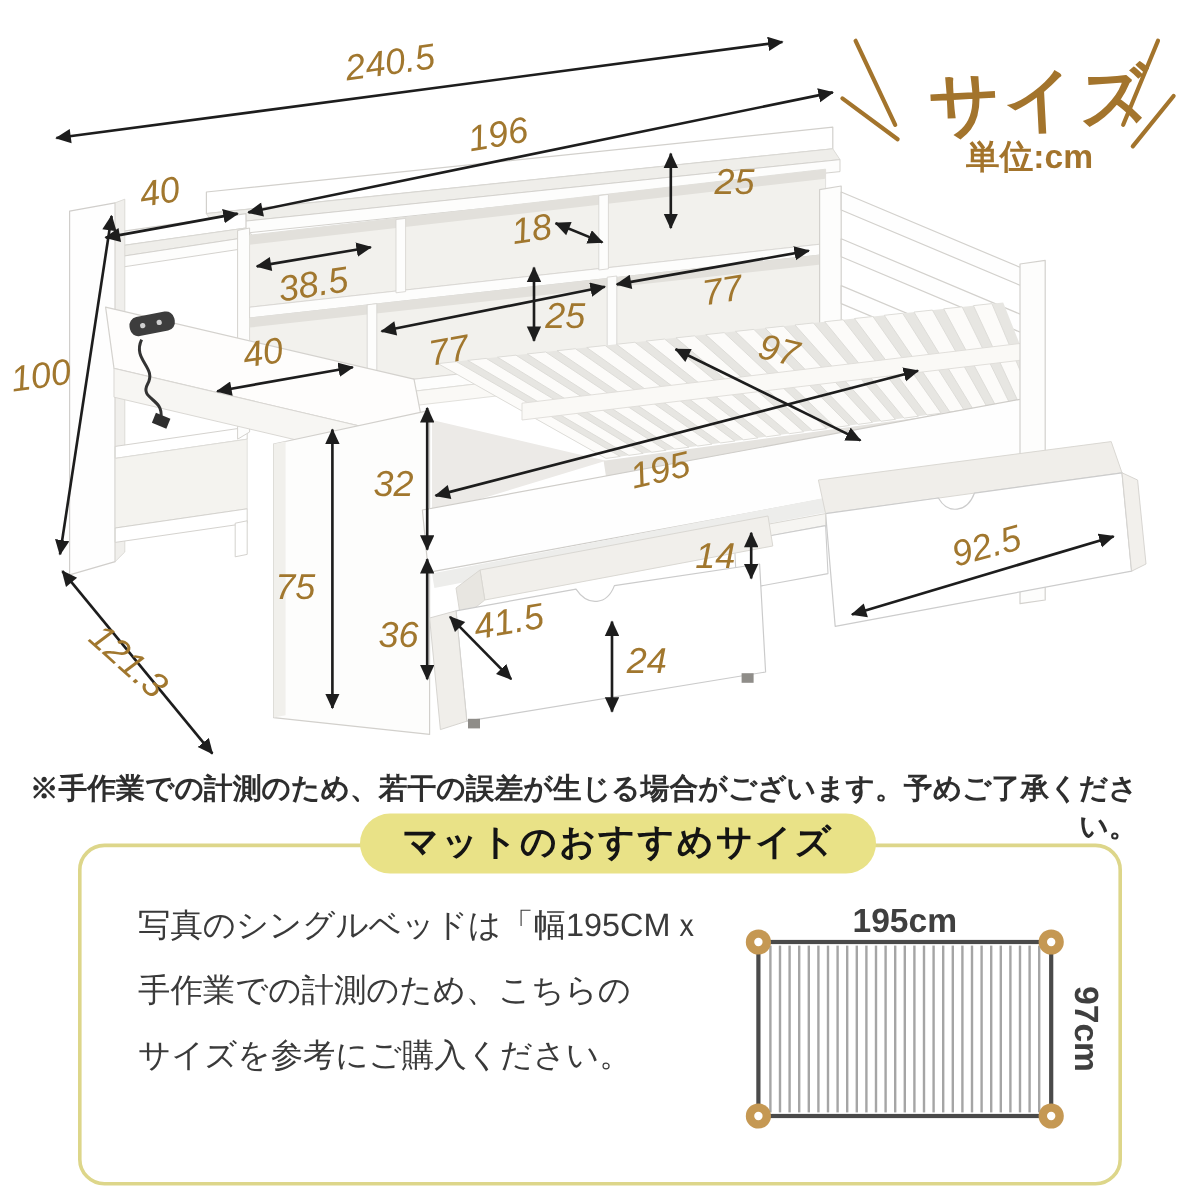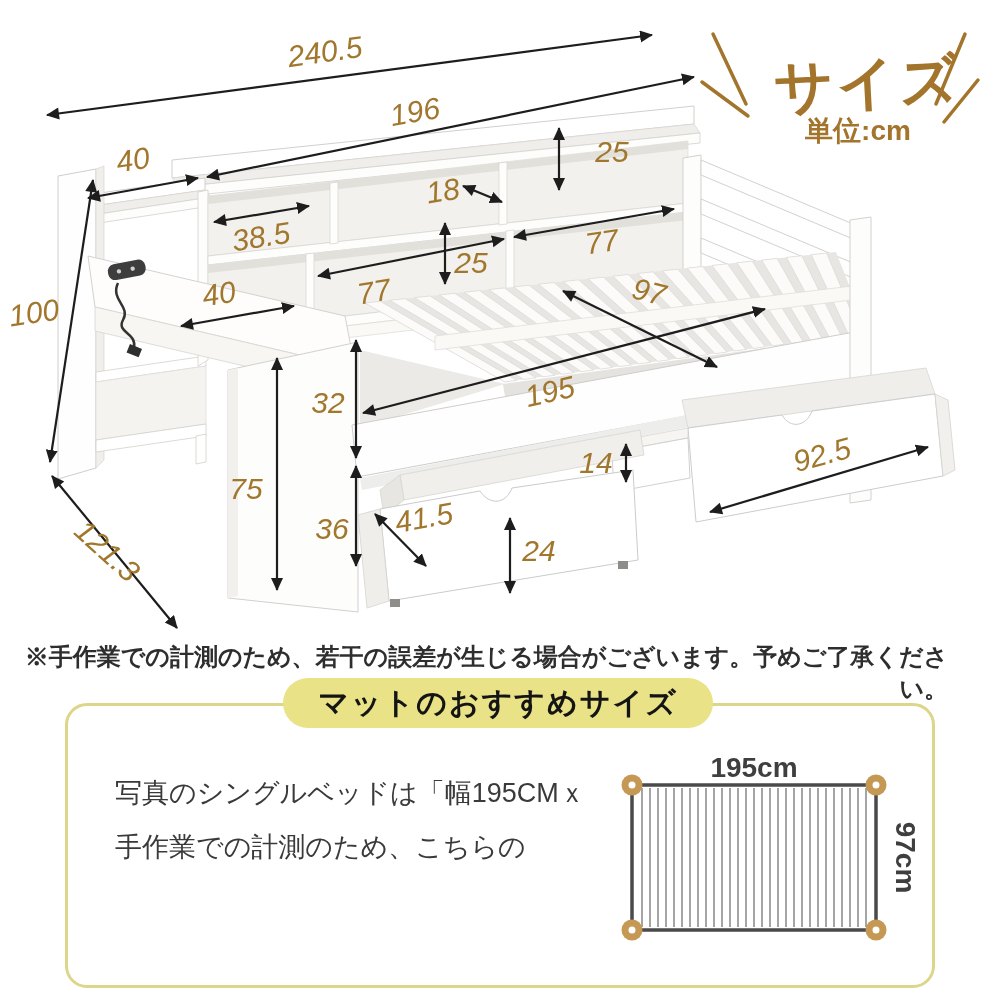--- a/index.html
+++ b/index.html
@@ -6,24 +6,24 @@
   #stage{position:relative;width:1000px;height:1000px;background:#fff;overflow:hidden;
          font-family:"Liberation Sans", sans-serif;}
   svg text{font-family:"Liberation Sans", sans-serif;}
   .dim-label{font-style:italic;font-size:30px;fill:#a1772e;}
   .size-title{font-size:58px;font-weight:bold;fill:#a3742c;letter-spacing:3px;}
   .size-unit{font-size:28px;font-weight:bold;fill:#a3742c;}
   #disclaimer{position:absolute;left:0;top:641px;width:948px;text-align:right;
               font-size:24px;color:#2e2e2e;letter-spacing:0px;font-weight:bold;}
   #mat-box{position:absolute;left:65px;top:703px;width:864px;height:279px;
            border:3px solid #ddd68a;border-radius:22px;background:#fff;}
-  #mat-pill{position:absolute;left:283px;top:678px;width:430px;height:50px;
+  #mat-pill{position:absolute;left:300px;top:678px;width:430px;height:50px;
             background:#e9e287;border-radius:26px;text-align:center;line-height:50px;
             font-size:30px;font-weight:bold;color:#141414;letter-spacing:2px;}
-  #mat-text{position:absolute;left:115px;top:766px;width:520px;font-size:27px;
+  #mat-text{position:absolute;left:115px;top:744px;width:520px;font-size:27px;
             color:#3a3a3a;line-height:54px;white-space:nowrap;}
   .mat-line{height:54px;}
   #mat-svg{position:absolute;left:0;top:0;}
 </style>
 </head>
 <body>
 
 <div id="stage">
 
   <svg id="bed-svg" width="1000" height="675" viewBox="0 0 1000 675" style="position:absolute;left:0;top:0;">
@@ -255,20 +255,21 @@
       </g>
   </svg>
 
   <div id="disclaimer">※手作業での計測のため、若干の誤差が生じる場合がございます。予めご了承ください。</div>
 
   <div id="mat-box"></div>
   <div id="mat-pill">マットのおすすめサイズ</div>
   <div id="mat-text">
     <div class="mat-line">写真のシングルベッドは「幅195CMｘ</div>
     <div class="mat-line">手作業での計測のため、こちらの</div>
+    <div class="mat-line">サイズを参考にご購入ください。</div>
   </div>
 
   <svg id="mat-svg" width="1000" height="1000" viewBox="0 0 1000 1000">
       <line x1="642" y1="788" x2="642" y2="927" stroke="#a5a5a5" stroke-width="2"></line>
       <line x1="650" y1="788" x2="650" y2="927" stroke="#a5a5a5" stroke-width="2"></line>
       <line x1="658" y1="788" x2="658" y2="927" stroke="#a5a5a5" stroke-width="2"></line>
       <line x1="666" y1="788" x2="666" y2="927" stroke="#a5a5a5" stroke-width="2"></line>
       <line x1="674" y1="788" x2="674" y2="927" stroke="#a5a5a5" stroke-width="2"></line>
       <line x1="682" y1="788" x2="682" y2="927" stroke="#a5a5a5" stroke-width="2"></line>
       <line x1="690" y1="788" x2="690" y2="927" stroke="#a5a5a5" stroke-width="2"></line>

